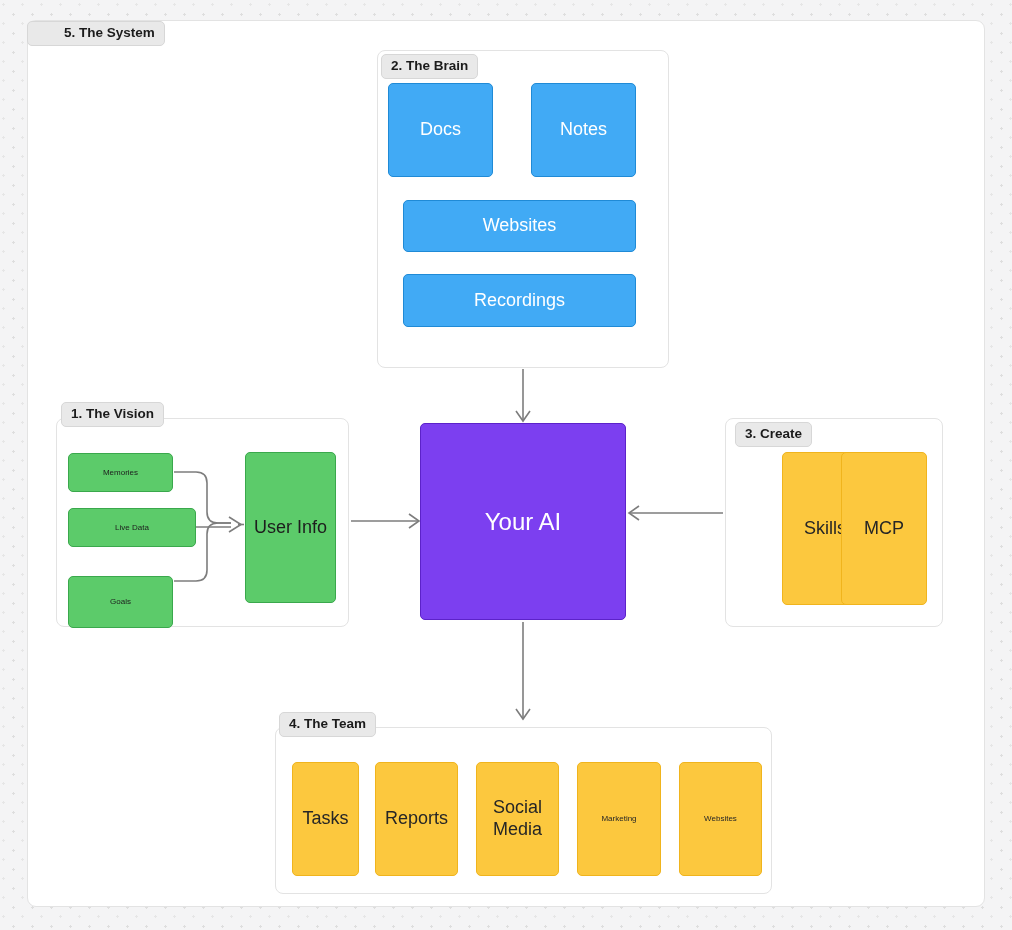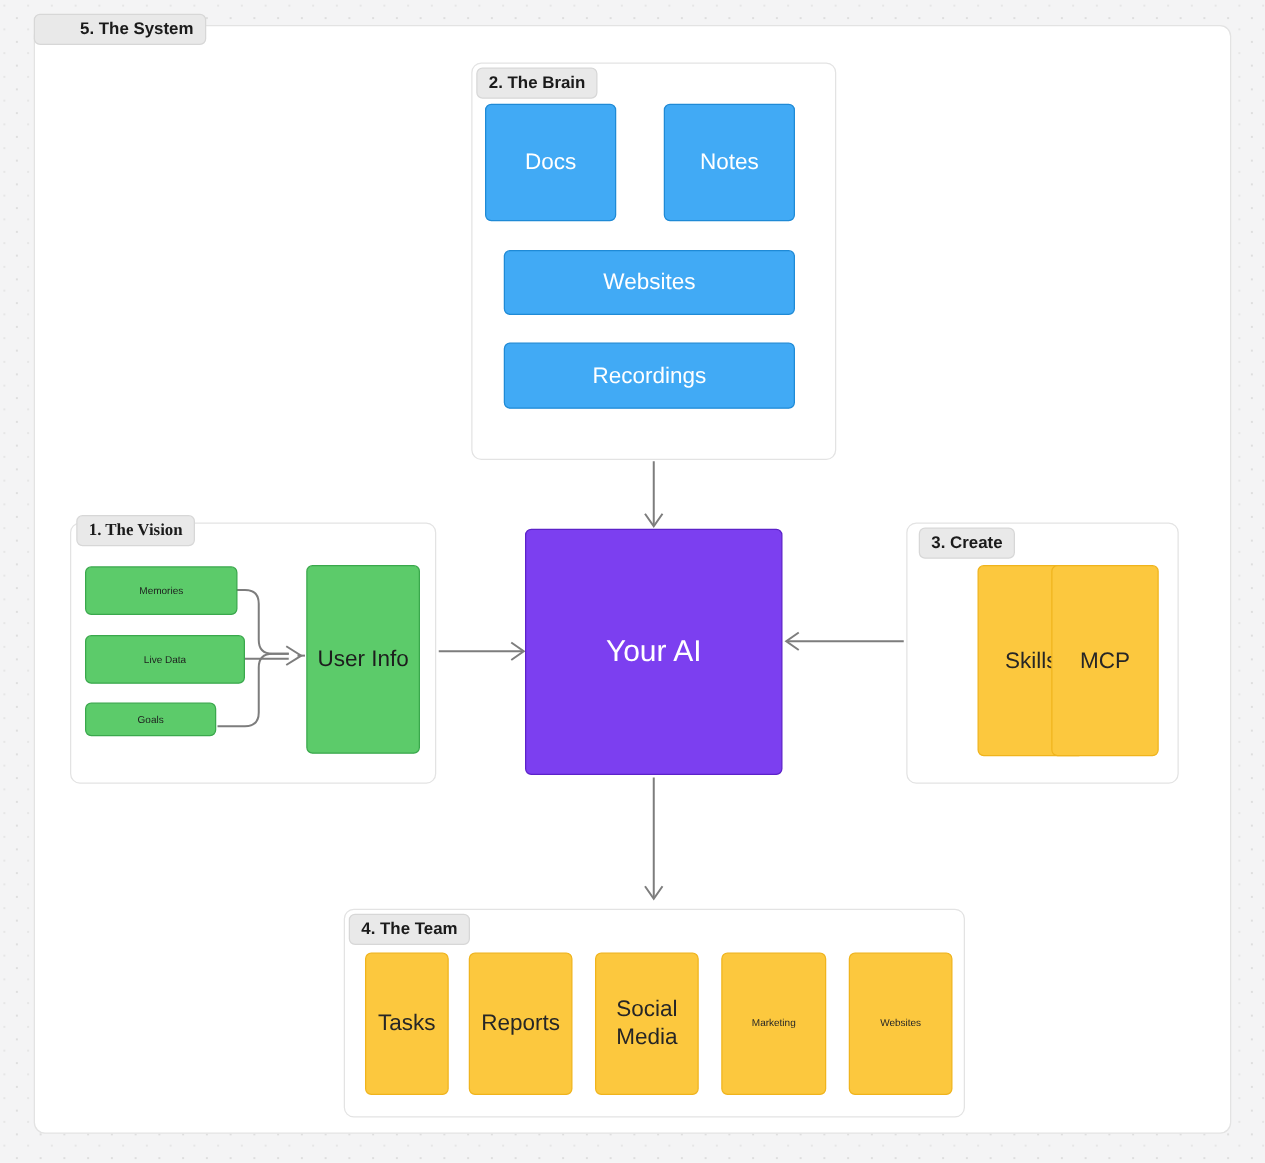--- a/index.html
+++ b/index.html
@@ -45,25 +45,25 @@
     border-radius: 5px;
     color: #1b1b1b;
     font-size: 13.5px;
     font-weight: bold;
     padding: 3px 9px 4px 9px;
     white-space: nowrap;
     line-height: 1.15;
     box-sizing: border-box;
     z-index: 5;
   }
-  #label-system { left: 27px;  top: 11px; padding-left: 36px;  }
+  #label-system { left: 27px;  top: 21px; padding-left: 36px;  }
   #label-brain  { left: 381px; top: 54px;  }
-  #label-vision { left: 61px;  top: 412px; font-family: Liberation Serif, serif; }
+  #label-vision { left: 61px;  top: 402px; }
   #label-create { left: 735px; top: 422px; }
-  #label-team   { left: 279px; top: 731px; }
+  #label-team   { left: 279px; top: 712px; }
 
   
   .node {
     position: absolute;
     box-sizing: border-box;
     border-radius: 5px;
     display: flex;
     align-items: center;
     justify-content: center;
     text-align: center;
@@ -78,23 +78,23 @@
   .fs-sm  { font-size: 8px; }
   .fs-xl  { font-size: 24px; }
 
   
   #n-docs       { left: 388px; top: 83px;  width: 105px; height: 94px; }
   #n-notes      { left: 531px; top: 83px;  width: 105px; height: 94px; }
   #n-websites-b { left: 403px; top: 200px; width: 233px; height: 52px; }
   #n-recordings { left: 403px; top: 274px; width: 233px; height: 53px; }
 
   
-  #n-memories  { left: 68px;  top: 453px; width: 122px; height: 39px; }
+  #n-memories  { left: 68px;  top: 453px; width: 105px; height: 39px; }
   #n-livedata  { left: 68px;  top: 508px; width: 128px; height: 39px; }
-  #n-goals     { left: 68px;  top: 562px; width: 105px; height: 27px; }
+  #n-goals     { left: 68px;  top: 576px; width: 105px; height: 52px; }
   #n-userinfo  { left: 245px; top: 452px; width: 91px;  height: 151px; }
 
   
   #n-yourai { left: 420px; top: 423px; width: 206px; height: 197px; }
 
   
   #n-skills { left: 782px; top: 452px; width: 86px; height: 153px; }
   #n-mcp    { left: 841px; top: 452px; width: 86px; height: 153px; }
 
   

